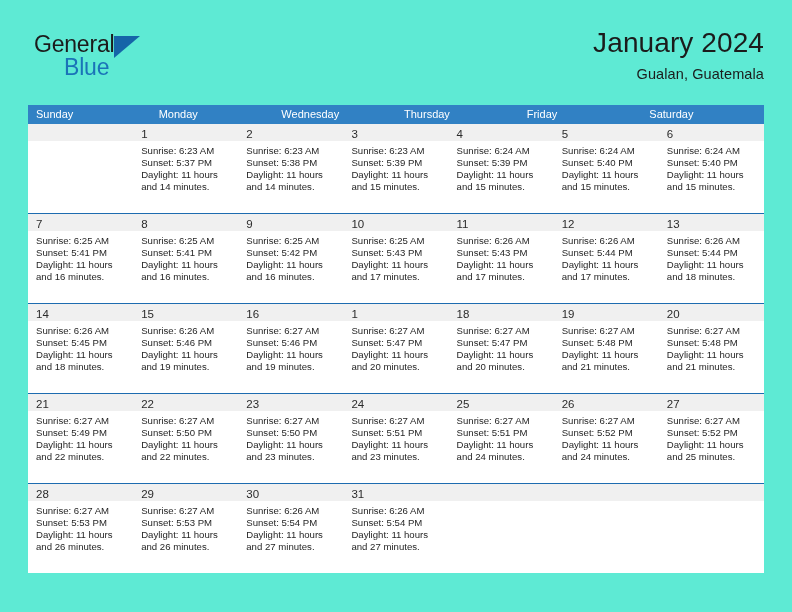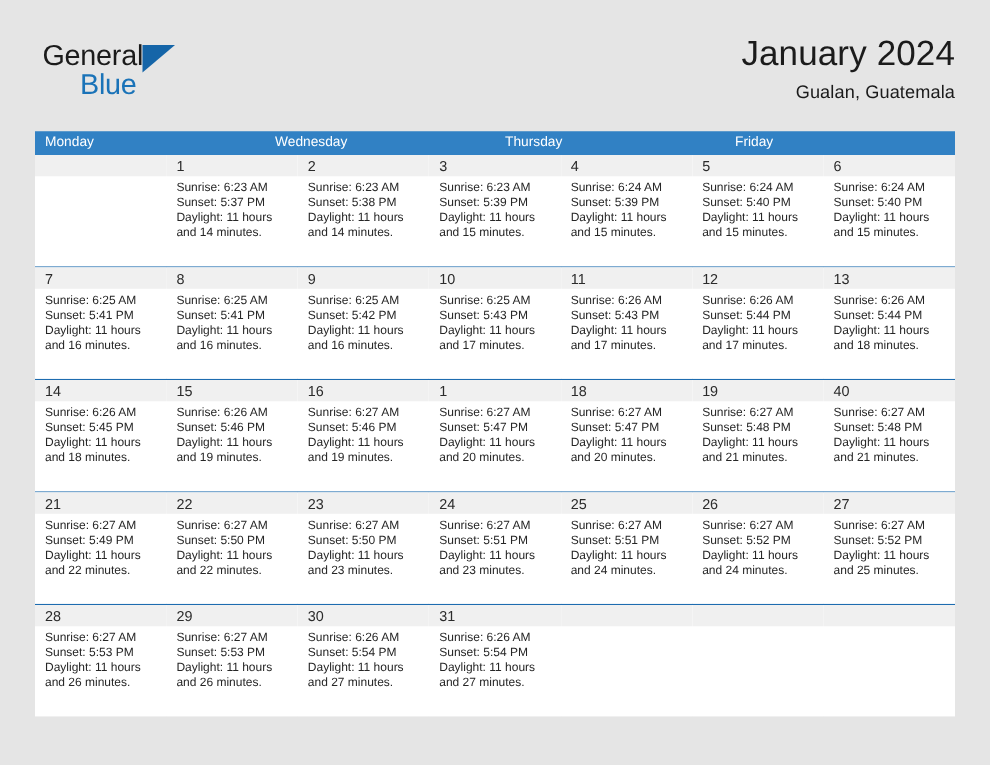--- a/index.html
+++ b/index.html
@@ -7,21 +7,21 @@
     width: 792px;
     height: 612px;
     background: #ffffff;
     font-family: "Liberation Sans", sans-serif;
     -webkit-font-smoothing: antialiased;
   }
   .page {
     position: relative;
     width: 792px;
     height: 612px;
-    background: #e5e5e5;
+    background: #5eead4;
   }
 
   
   .header {
     position: absolute;
     left: 28px;
     top: 26px;
     width: 736px;
     height: 72px;
   }
@@ -158,24 +158,26 @@
 
     <div class="title-block">
       <div class="cal-title">January 2024</div>
       <div class="cal-subtitle">Gualan, Guatemala</div>
     </div>
 
   </div>
 
   <div class="calendar">
     <div class="weekdays" id="weekday-row">
+        <div class="weekday">Sunday</div>
         <div class="weekday">Monday</div>
         <div class="weekday">Wednesday</div>
         <div class="weekday">Thursday</div>
         <div class="weekday">Friday</div>
+        <div class="weekday">Saturday</div>
       </div>
     <div id="weeks-container">
         <div class="week">
           <div class="daycell empty">
             <div class="daynum-band"><span class="daynum"></span></div>
             <div class="cellbody"></div>
           </div>
           <div class="daycell">
             <div class="daynum-band"><span class="daynum">1</span></div>
             <div class="cellbody">
@@ -345,21 +347,21 @@
           <div class="daycell">
             <div class="daynum-band"><span class="daynum">19</span></div>
             <div class="cellbody">
               <div class="cellline">Sunrise: 6:27 AM</div>
               <div class="cellline">Sunset: 5:48 PM</div>
               <div class="cellline">Daylight: 11 hours</div>
               <div class="cellline">and 21 minutes.</div>
             </div>
           </div>
           <div class="daycell">
-            <div class="daynum-band"><span class="daynum">40</span></div>
+            <div class="daynum-band"><span class="daynum">20</span></div>
             <div class="cellbody">
               <div class="cellline">Sunrise: 6:27 AM</div>
               <div class="cellline">Sunset: 5:48 PM</div>
               <div class="cellline">Daylight: 11 hours</div>
               <div class="cellline">and 21 minutes.</div>
             </div>
           </div>
         </div>
         <div class="week">
           <div class="daycell">

